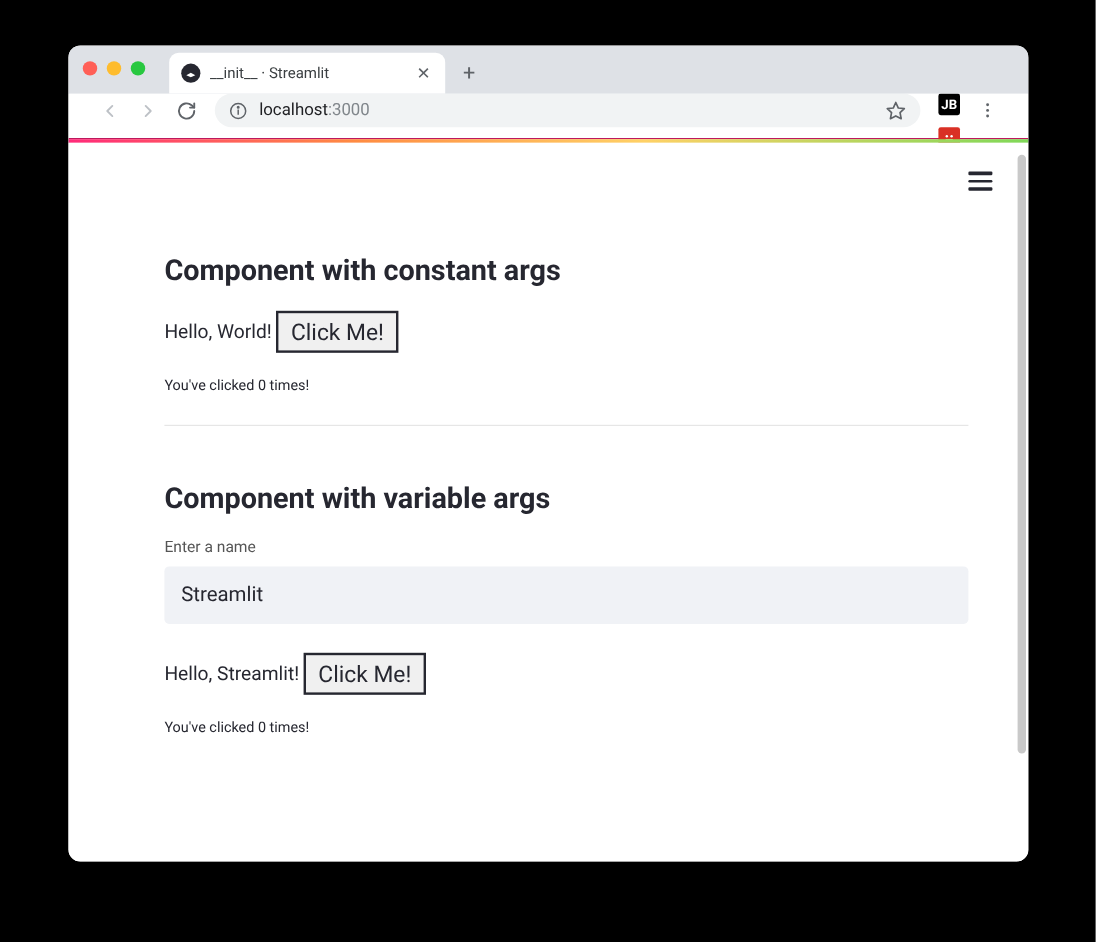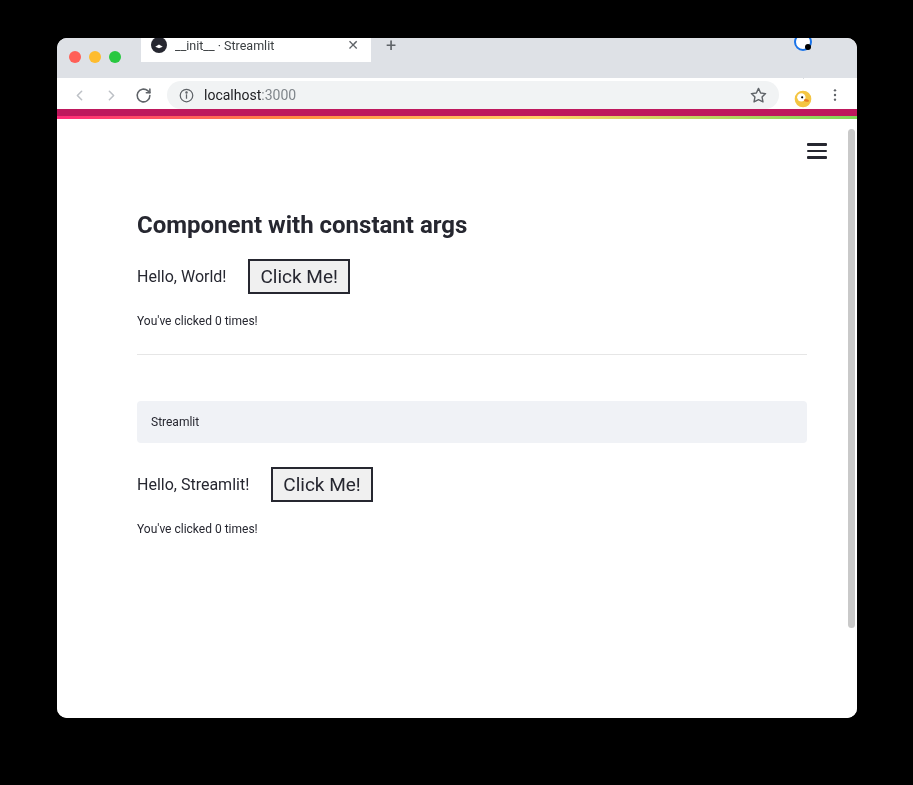--- a/index.html
+++ b/index.html
@@ -22,21 +22,21 @@
     display: flex;
     flex-direction: column;
     overflow: hidden;
   }
   
   .chrome-top {
     height: 40px;
     background: #dee1e6;
     display: flex;
     align-items: flex-end;
-    padding: 16px 8px;
+    padding: 0 8px;
     position: relative;
   }
   .traffic-lights {
     position: absolute;
     left: 12px;
     top: 13px;
     display: flex;
     gap: 8px;
   }
   .tl { width: 12px; height: 12px; border-radius: 50%; }
@@ -69,24 +69,24 @@
   .tab-close { width: 16px; height: 16px; display:flex; align-items:center; justify-content:center; color:#5f6368; font-size: 14px; cursor: pointer; }
   .new-tab {
     width: 28px; height: 28px; margin-left: 6px; margin-bottom: 3px;
     display:flex; align-items:center; justify-content:center;
     color:#5f6368; font-size: 18px; border-radius: 50%; cursor:pointer;
   }
   
   .chrome-toolbar {
     height: 38px;
     background: #fff;
-    border-bottom: 7px solid #be185d;
-    display: flex;
-    align-items: flex-end;
-    padding: 0 8px;
+    border-bottom: 1px solid #be185d;
+    display: flex;
+    align-items: flex-start;
+    padding: 0 20px;
     gap: 4px;
   }
   .nav-btn {
     width: 28px; height: 28px; border-radius: 50%;
     display:flex; align-items:center; justify-content:center;
     color: #5f6368; cursor: pointer;
   }
   .nav-btn.disabled { color: #bdc1c6; cursor: default; }
   .nav-btn svg { width: 17px; height: 17px; }
   .omnibox {
@@ -155,21 +155,21 @@
   }
   .section h2 {
     font-size: 24px;
     font-weight: 700;
     color: #262730;
     margin-bottom: 20px;
   }
   .row {
     display:flex;
     align-items:center;
-    gap: 22px;
+    gap: 4px;
     font-size: 16px;
     margin-bottom: 20px;
   }
   .click-btn {
     border: 2px solid #262730;
     background: #f0f0f0;
     padding: 4px 10px;
     font-size: 19px;
     cursor: pointer;
     font-family: inherit;
@@ -177,21 +177,21 @@
   }
   .click-msg { font-size: 12px; margin-bottom: 26px; }
   hr.divider { border: none; border-top: 1px solid #e6e6e6; margin: 12px 0 46px 0; }
   .field-label { font-size: 13px; color: #555; margin-bottom: 8px; }
   .text-input {
     width: 100%;
     background: #f0f2f6;
     border: none;
     border-radius: 4px;
     padding: 14px 14px;
-    font-size: 12px;
+    font-size: 17px;
     color: #262730;
     font-family: inherit;
     margin-bottom: 24px;
   }
 </style>
 </head>
 <body>
 
 <div class="window">
 
@@ -293,20 +293,22 @@
         <div class="row">
           <span>Hello, World!</span>
           <button class="click-btn">Click Me!</button>
         </div>
         <div class="click-msg">You've clicked 0 times!</div>
       </div>
 
       <hr class="divider">
 
       <div class="section">
+        <h2>Component with variable args</h2>
+        <div class="field-label">Enter a name</div>
         <input class="text-input" type="text" value="Streamlit" style="">
         <div class="row">
           <span>Hello, Streamlit!</span>
           <button class="click-btn">Click Me!</button>
         </div>
         <div class="click-msg">You've clicked 0 times!</div>
       </div>
 
     </div>
 

